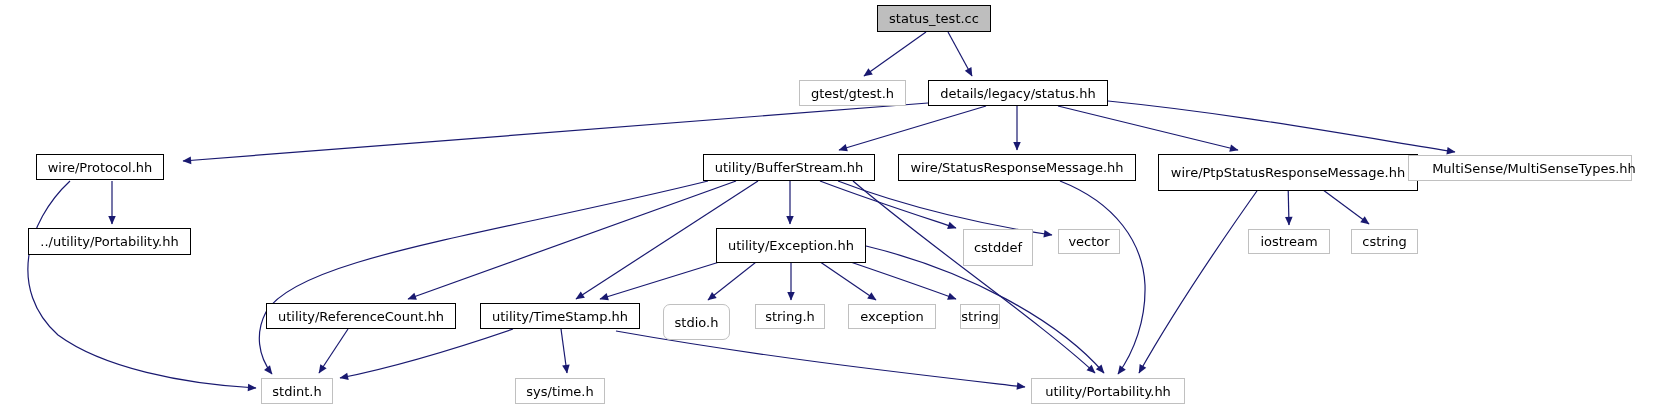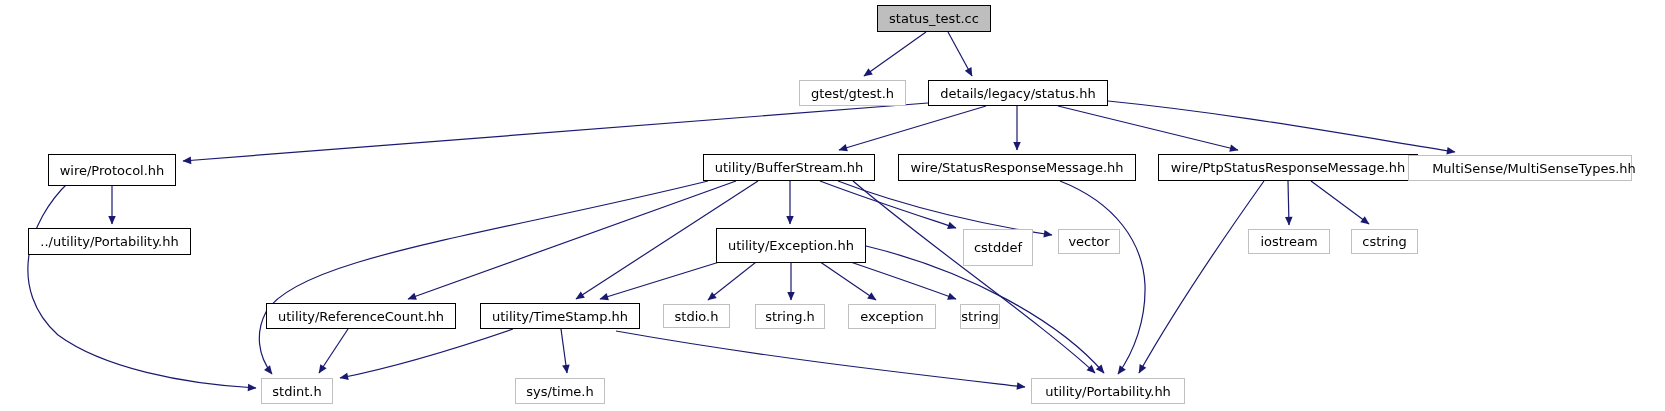--- a/index.html
+++ b/index.html
@@ -75,30 +75,30 @@
       <span>status_test.cc</span>
     </div>
 
   <div class="node external" style="left:791px;top:80px;width:107px;height:26px;">
       <span>gtest/gtest.h</span>
     </div>
   <div class="node" style="left:920px;top:80px;width:180px;height:26px;">
       <span>details/legacy/status.hh</span>
     </div>
 
-  <div class="node" style="left:40px;top:154px;width:128px;height:32px;">
+  <div class="node" style="left:28px;top:154px;width:128px;height:26px;">
       <span>wire/Protocol.hh</span>
     </div>
   <div class="node" style="left:695px;top:154px;width:172px;height:27px;">
       <span>utility/BufferStream.hh</span>
     </div>
   <div class="node" style="left:890px;top:154px;width:238px;height:27px;">
       <span>wire/StatusResponseMessage.hh</span>
     </div>
-  <div class="node" style="left:1150px;top:154px;width:260px;height:27px;">
+  <div class="node" style="left:1150px;top:154px;width:260px;height:37px;">
       <span>wire/PtpStatusResponseMessage.hh</span>
     </div>
   <div class="node external" style="left:1400px;top:155px;width:224px;height:26px;padding-left:28px;">
       <span>MultiSense/MultiSenseTypes.hh</span>
     </div>
 
   <div class="node" style="left:20px;top:228px;width:163px;height:27px;">
       <span>../utility/Portability.hh</span>
     </div>
   <div class="node" style="left:708px;top:228px;width:150px;height:35px;">
@@ -116,21 +116,21 @@
   <div class="node external" style="left:1343px;top:229px;width:67px;height:25px;">
       <span>cstring</span>
     </div>
 
   <div class="node" style="left:258px;top:303px;width:190px;height:26px;">
       <span>utility/ReferenceCount.hh</span>
     </div>
   <div class="node" style="left:472px;top:303px;width:160px;height:26px;">
       <span>utility/TimeStamp.hh</span>
     </div>
-  <div class="node external" style="left:655px;top:304px;width:67px;height:24px;">
+  <div class="node external" style="left:655px;top:304px;width:67px;height:36px;border-radius:7px;">
       <span>stdio.h</span>
     </div>
   <div class="node external" style="left:747px;top:304px;width:70px;height:25px;">
       <span>string.h</span>
     </div>
   <div class="node external" style="left:840px;top:304px;width:88px;height:25px;">
       <span>exception</span>
     </div>
   <div class="node external" style="left:952px;top:304px;width:40px;height:25px;">
       <span>string</span>

